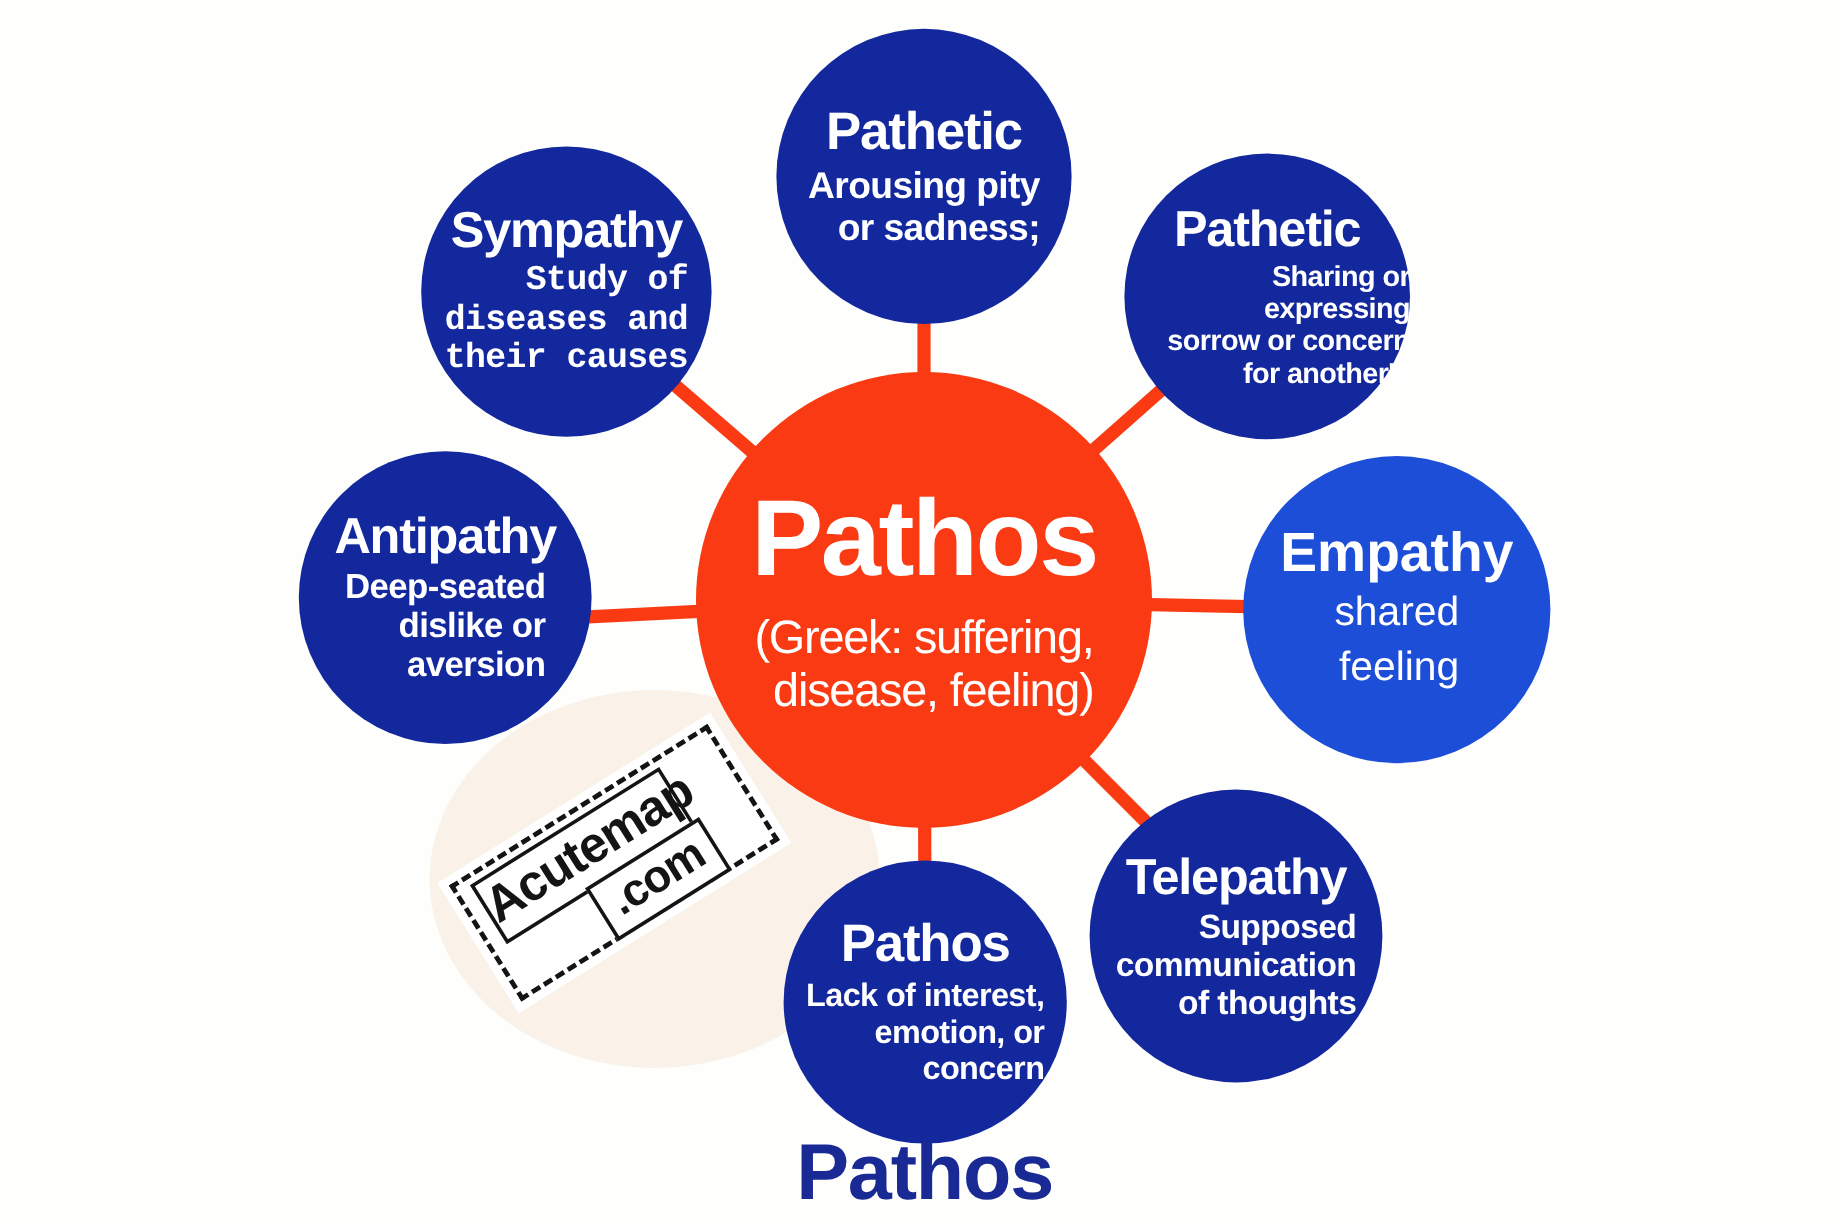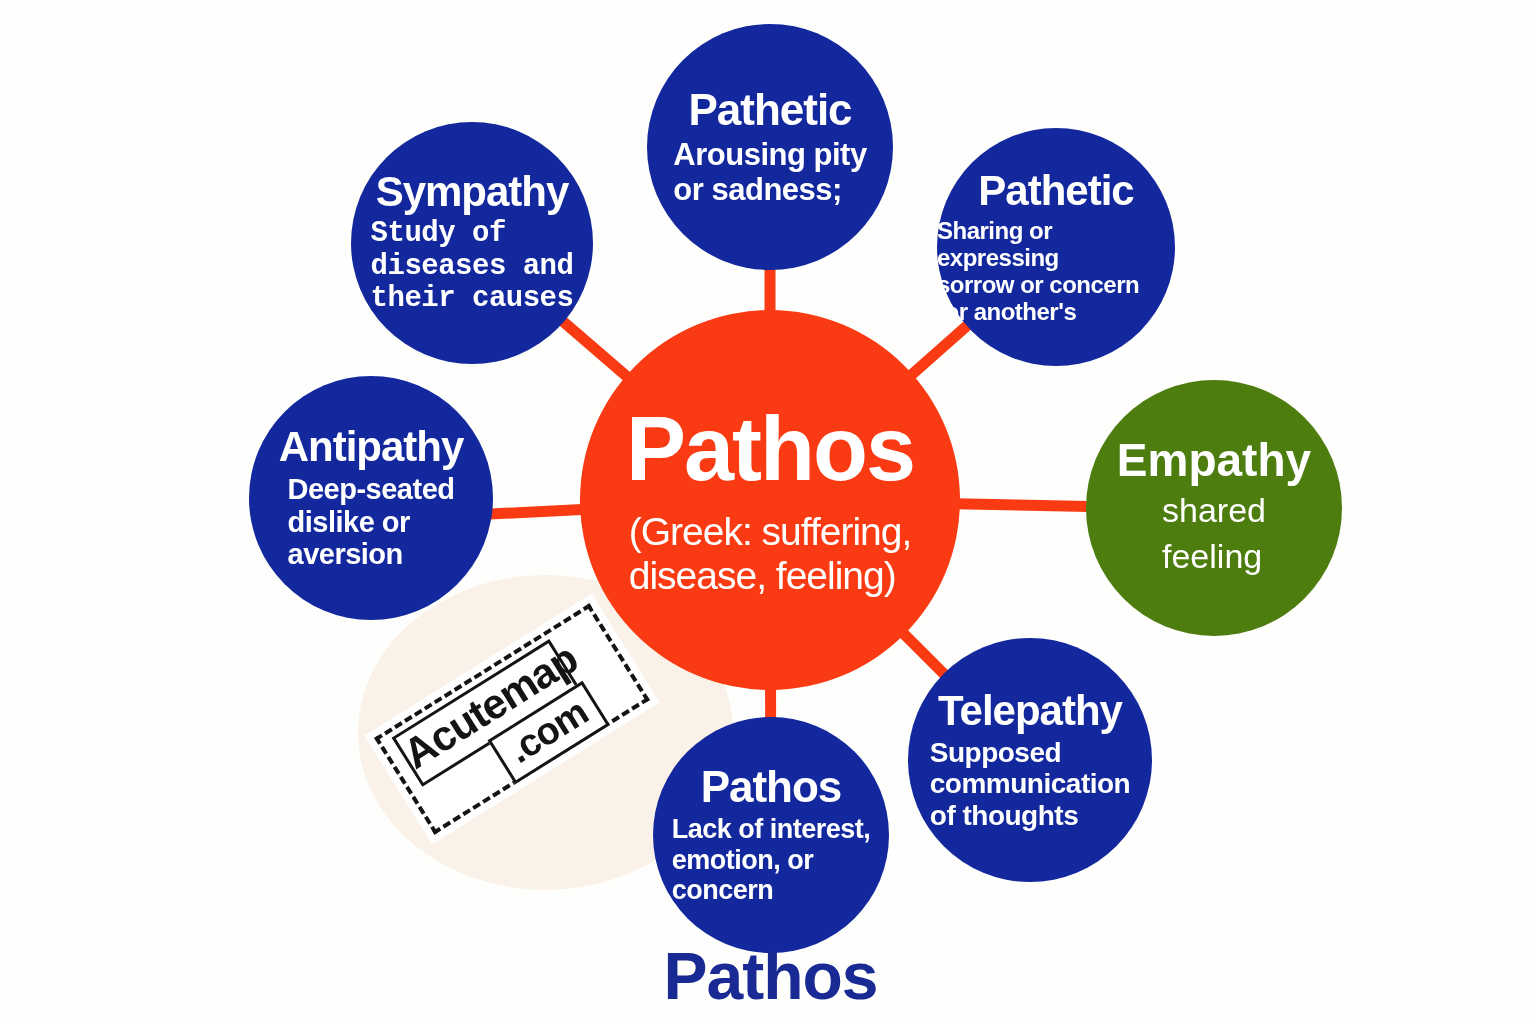--- a/index.html
+++ b/index.html
@@ -13,40 +13,40 @@
     position:absolute;left:358px;top:575px;width:375px;height:315px;
     border-radius:50%;background:#faf2e8;
   }
   
   svg.connectors{position:absolute;left:0;top:0;}
   svg.connectors line{stroke:#f93a12;stroke-width:11;}
   
   .circle{
     position:absolute;border-radius:50%;
     display:flex;flex-direction:column;align-items:center;justify-content:center;
-    text-align:left;color:#fff;
+    text-align:right;color:#fff;
   }
   .sat{background:#14289e;}
   .word{font-weight:700;letter-spacing:-1px;line-height:1.05;}
   .desc{font-weight:700;line-height:1.13;letter-spacing:-0.5px;margin-top:4px;}
   .c-center{
     left:580px;top:310px;width:380px;height:380px;background:#f93a12;
   }
   .c-center .word{font-size:90px;letter-spacing:-2px;}
   .c-center .desc{font-size:39px;font-weight:400;margin-top:14px;letter-spacing:-1px;}
   .c-pathetic{left:647px;top:24px;width:246px;height:246px;}
   .c-pathetic .word{font-size:44px;}
   .c-pathetic .desc{font-size:31px;}
   .c-sympathy{left:937px;top:128px;width:238px;height:238px;}
   .c-sympathy .word{font-size:42px;}
   .c-sympathy .desc{font-size:24px;}
-  .c-empathy{left:1086px;top:380px;width:256px;height:256px;background:#4d7c0f;}
+  .c-empathy{left:1036px;top:380px;width:256px;height:256px;background:#1d4ed8;}
   .c-empathy .word{font-size:46px;letter-spacing:0;}
   .c-empathy .desc{font-size:34px;font-weight:500;line-height:1.35;letter-spacing:0;}
-  .c-telepathy{left:908px;top:638px;width:244px;height:244px;}
+  .c-telepathy{left:908px;top:658px;width:244px;height:244px;}
   .c-telepathy .word{font-size:42px;}
   .c-telepathy .desc{font-size:28px;}
   .c-apathy{left:653px;top:717px;width:236px;height:236px;}
   .c-apathy .word{font-size:44px;}
   .c-apathy .desc{font-size:27px;}
   .c-antipathy{left:249px;top:376px;width:244px;height:244px;}
   .c-antipathy .word{font-size:42px;}
   .c-antipathy .desc{font-size:29px;}
   .c-pathology{left:351px;top:122px;width:242px;height:242px;}
   .c-pathology .word{font-size:42px;}

